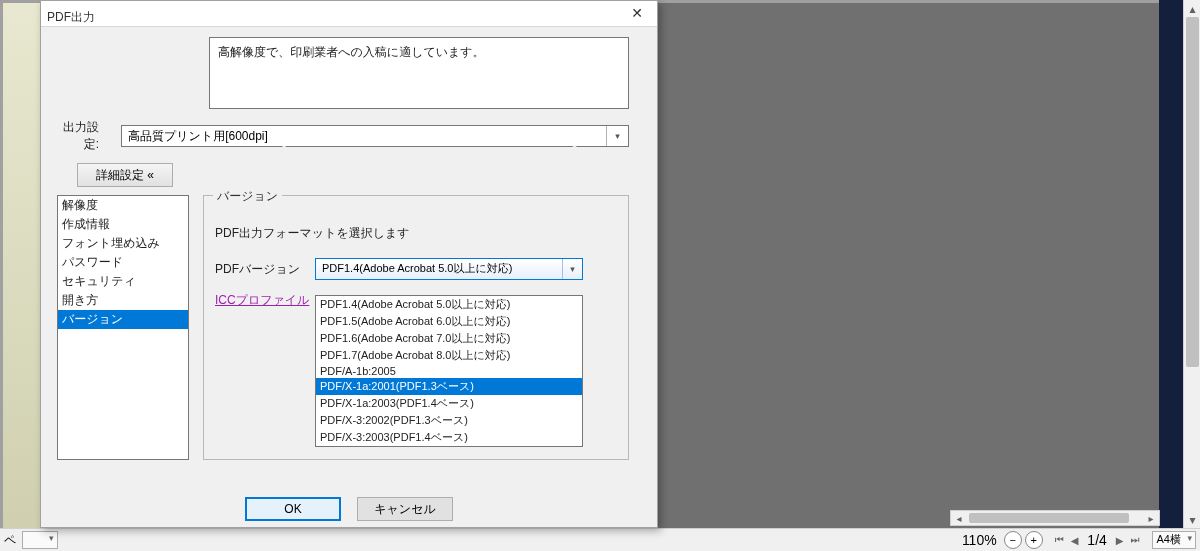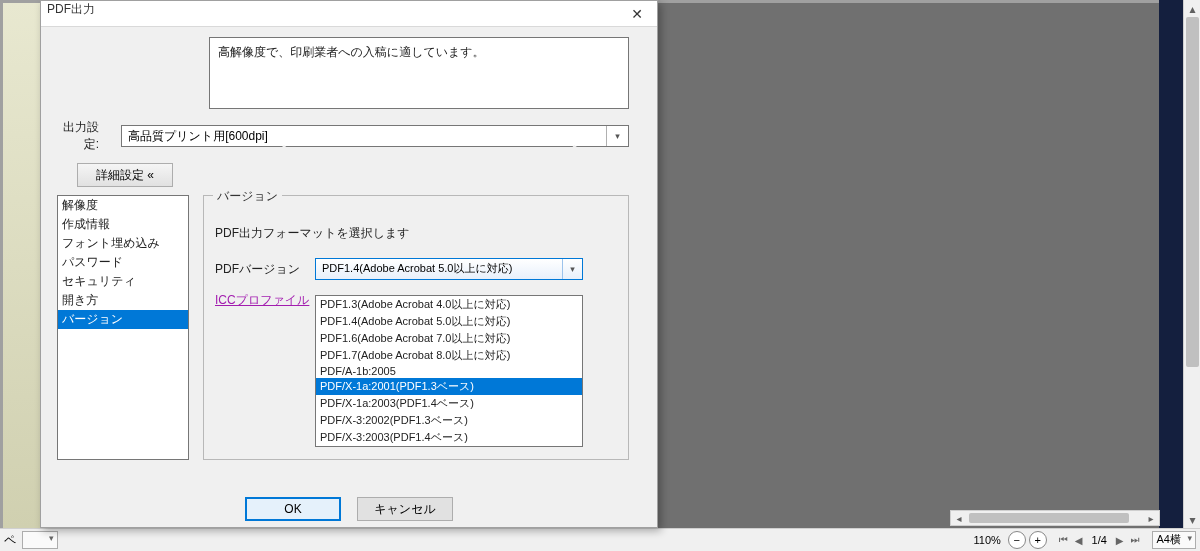--- a/index.html
+++ b/index.html
@@ -15,31 +15,31 @@
 .vscroll .thumb { position: absolute; width: 13px; left: 2px; top: 17px; height: 350px; background: #c0c0c0; border-radius: 2px; }
 .dark-strip { position: absolute; right: 17px; top: 0; width: 24px; height: 528px; background: #141f3e; }
 
 .statusbar { position: absolute; bottom: 0; left: 0; width: 1200px; height: 23px; background: #f0f0f0; border-top: 1px solid #d0d0d0; display: flex; align-items: center; padding: 0 4px; }
 .statusbar .peq { font-size: 12px; margin-right: 6px; }
 .statusbar .st-dd { height: 18px; border: 1px solid #adadad; background: #fafafa; padding: 0 14px 0 4px; font-size: 11px; position: relative; }
 .statusbar .st-dd::after { content: "▾"; position: absolute; right: 3px; top: 1px; font-size: 9px; color: #666; }
 .statusbar .spacer { flex: 1; }
 .statusbar .zoom { display: flex; align-items: center; gap: 3px; }
 .statusbar .zbtn { width: 18px; height: 18px; border: 1px solid #888; border-radius: 50%; display: flex; align-items: center; justify-content: center; font-size: 11px; background: #fff; cursor: pointer; }
-.statusbar .zval { font-size: 11px; margin: 0 4px; }
+.statusbar .zval { font-size: 14px; margin: 0 4px; }
 .statusbar .pg { display: flex; align-items: center; gap: 3px; margin: 0 10px; }
 .statusbar .pgbtn { font-size: 10px; color: #666; cursor: pointer; padding: 0 2px; }
 
 .hscroll { position: absolute; left: 950px; bottom: 25px; width: 210px; height: 16px; background: #f0f0f0; border: 1px solid #cfcfcf; display: flex; }
 .hscroll .hbtn { width: 16px; height: 100%; display: flex; align-items: center; justify-content: center; color: #606060; font-size: 10px; cursor: pointer; }
 .hscroll .htrack { flex: 1; position: relative; }
 .hscroll .hthumb { position: absolute; height: 10px; top: 2px; left: 2px; width: 160px; background: #c0c0c0; border-radius: 2px; }
 
 .dialog { position: absolute; top: 0; left: 40px; width: 618px; height: 528px; background: #f0f0f0; border: 1px solid #a0a0a0; box-shadow: 3px 3px 8px rgba(0,0,0,.3); }
-.titlebar { height: 26px; background: #fff; border-bottom: 1px solid #d9d9d9; display: flex; align-items: flex-start; padding-left: 6px; }
+.titlebar { height: 26px; background: #fff; border-bottom: 1px solid #d9d9d9; display: flex; align-items: flex-end; padding-left: 6px; }
 .titlebar .title { font-size: 12px; color: #333; flex: 1; }
 .titlebar .close { width: 40px; height: 26px; display: flex; align-items: center; justify-content: center; font-size: 14px; color: #333; cursor: pointer; }
 
 .dialog-body { padding: 8px 20px 8px 8px; height: calc(100% - 62px); }
 
 .desc-box { margin: 2px 8px 10px 160px; height: 72px; border: 1px solid #767676; background: #fff; padding: 6px 8px; font-size: 12px; color: #222; }
 
 .row-preset { display: flex; align-items: center; margin: 0 8px 10px 8px; }
 .row-preset .lbl { width: 64px; font-size: 12px; color: #222; text-align: right; padding-right: 22px; }
 .row-preset .dd { flex: 1; height: 22px; border: 1px solid #767676; background: #fff; position: relative; padding: 2px 24px 0 6px; font-size: 12px; cursor: pointer; }
@@ -154,22 +154,22 @@
             <div class="pdd">
               <span>PDF1.4(Adobe Acrobat 5.0以上に対応)</span>
               <div class="arrow">▾</div>
             </div>
           </div>
           <div class="panel-row">
             <div class="plbl disabled">ICCプロファイル</div>
           </div>
 
           <div class="dropdown-open" id="ddopen">
-              <div class="opt">PDF1.3(Adobe Acrobat 4.0以上に対応)</div>
               <div class="opt">PDF1.4(Adobe Acrobat 5.0以上に対応)</div>
+              <div class="opt">PDF1.5(Adobe Acrobat 6.0以上に対応)</div>
               <div class="opt">PDF1.6(Adobe Acrobat 7.0以上に対応)</div>
               <div class="opt">PDF1.7(Adobe Acrobat 8.0以上に対応)</div>
               <div class="opt">PDF/A-1b:2005</div>
               <div class="opt sel">PDF/X-1a:2001(PDF1.3ベース)</div>
               <div class="opt">PDF/X-1a:2003(PDF1.4ベース)</div>
               <div class="opt">PDF/X-3:2002(PDF1.3ベース)</div>
               <div class="opt">PDF/X-3:2003(PDF1.4ベース)</div>
             </div>
         </div>
       </div>

